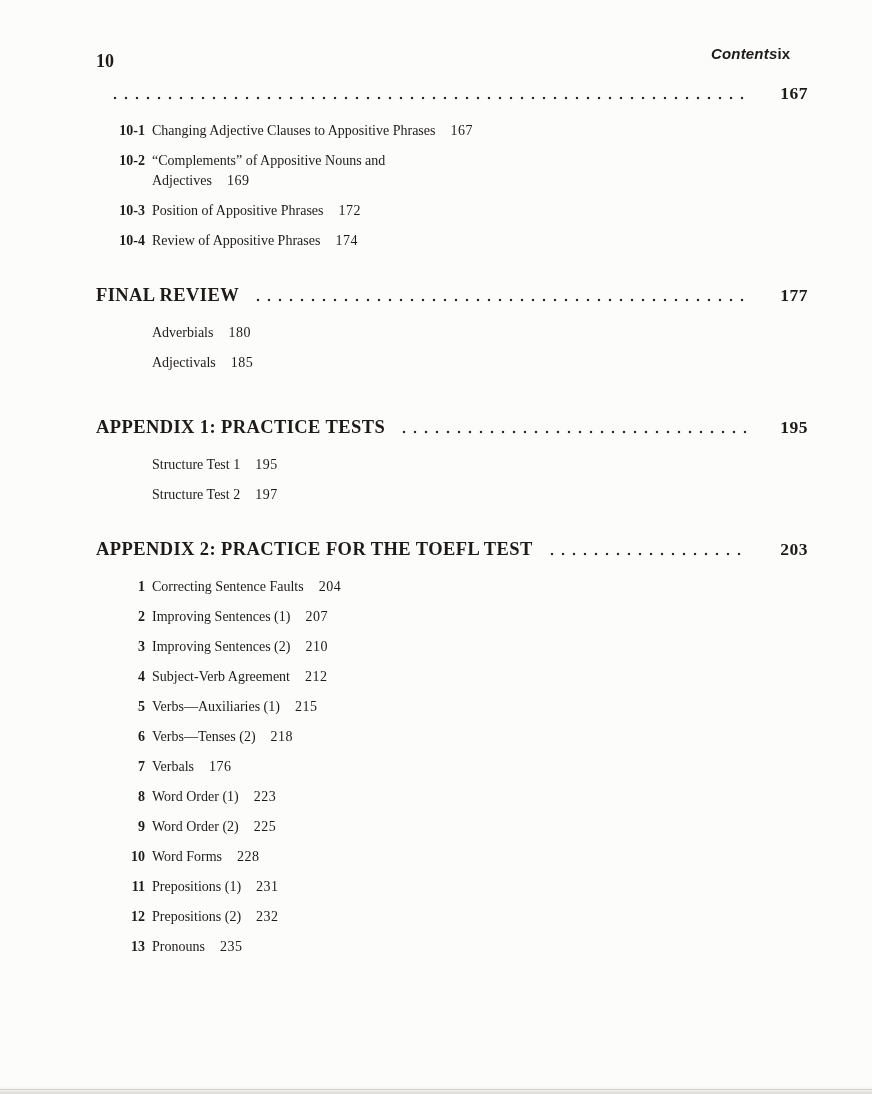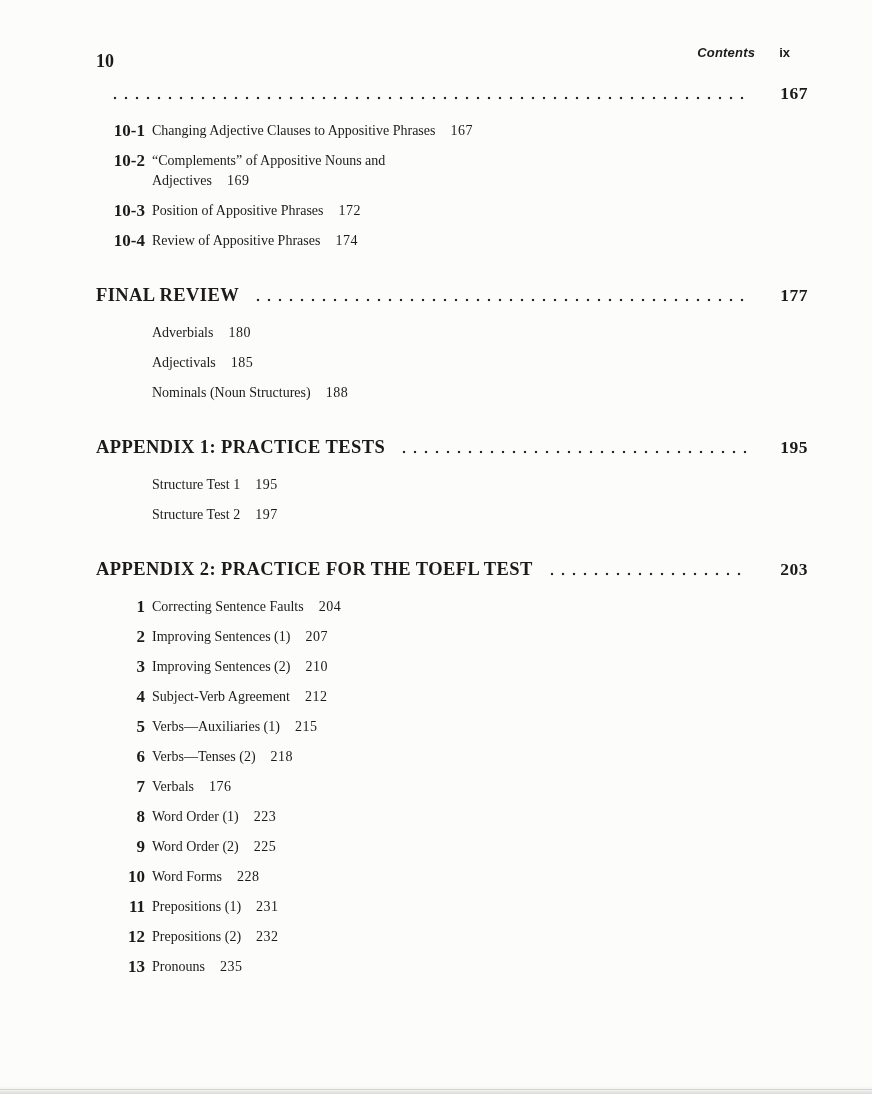--- a/index.html
+++ b/index.html
@@ -17,24 +17,23 @@
     color:var(--ink);
     overflow:hidden;
     margin:0 auto;
   }
   
   .running-head{
     position:absolute;
     top:9px;
     right:82px;
     font-family:"Liberation Sans", sans-serif;
-    font-size:13px;
+    font-size:15px;
     display:flex;
     align-items:baseline;
-    gap:24px;
   }
   .running-title{font-style:italic;font-weight:700;letter-spacing:0.2px;}
   .folio{font-weight:700;margin-top:36px;}
   
   .content{
     position:absolute;
     left:96px;
     top:50px;
     width:712px;
   }
@@ -79,21 +78,21 @@
   .entry{
     display:flex;
     margin-bottom:10px;
   }
   .entry-num{
     flex:none;
     width:40px;
     padding-right:7px;
     text-align:right;
     font-weight:700;
-    font-size:17px;
+    font-size:14px;
     line-height:20px;
   }
   .entry-body{
     max-width:332px;
     font-size:14px;
     line-height:20px;
   }
   .entry-page{
     margin-left:15px;
     letter-spacing:0.5px;
@@ -172,23 +171,20 @@
     </p>
   </div>
           <div class="entry">
     <span class="entry-num"></span>
     <p class="entry-body">
       <span>Adjectivals</span><span class="entry-page">185</span>
     </p>
   </div>
           <div class="entry">
     <span class="entry-num"></span>
-    <p class="entry-body">
-      <span>Nominals (Noun Structures)</span><span class="entry-page">188</span>
-    </p>
   </div>
         </div>
   </section>
       <section class="toc-block">
 
     <div class="heading-row">
       <span class="heading-title">APPENDIX 1: PRACTICE TESTS</span>
       <span class="leader"></span>
       <span class="heading-page">195</span>
     </div>

